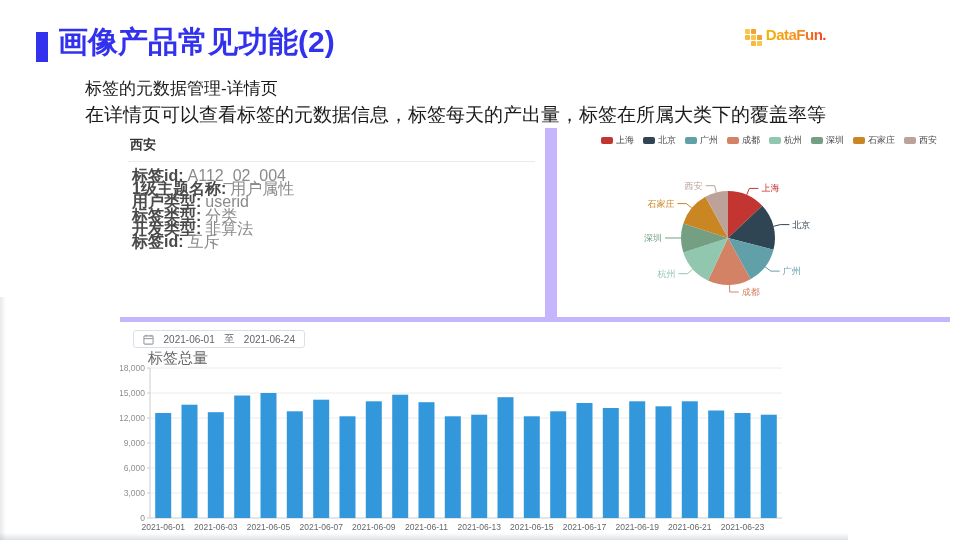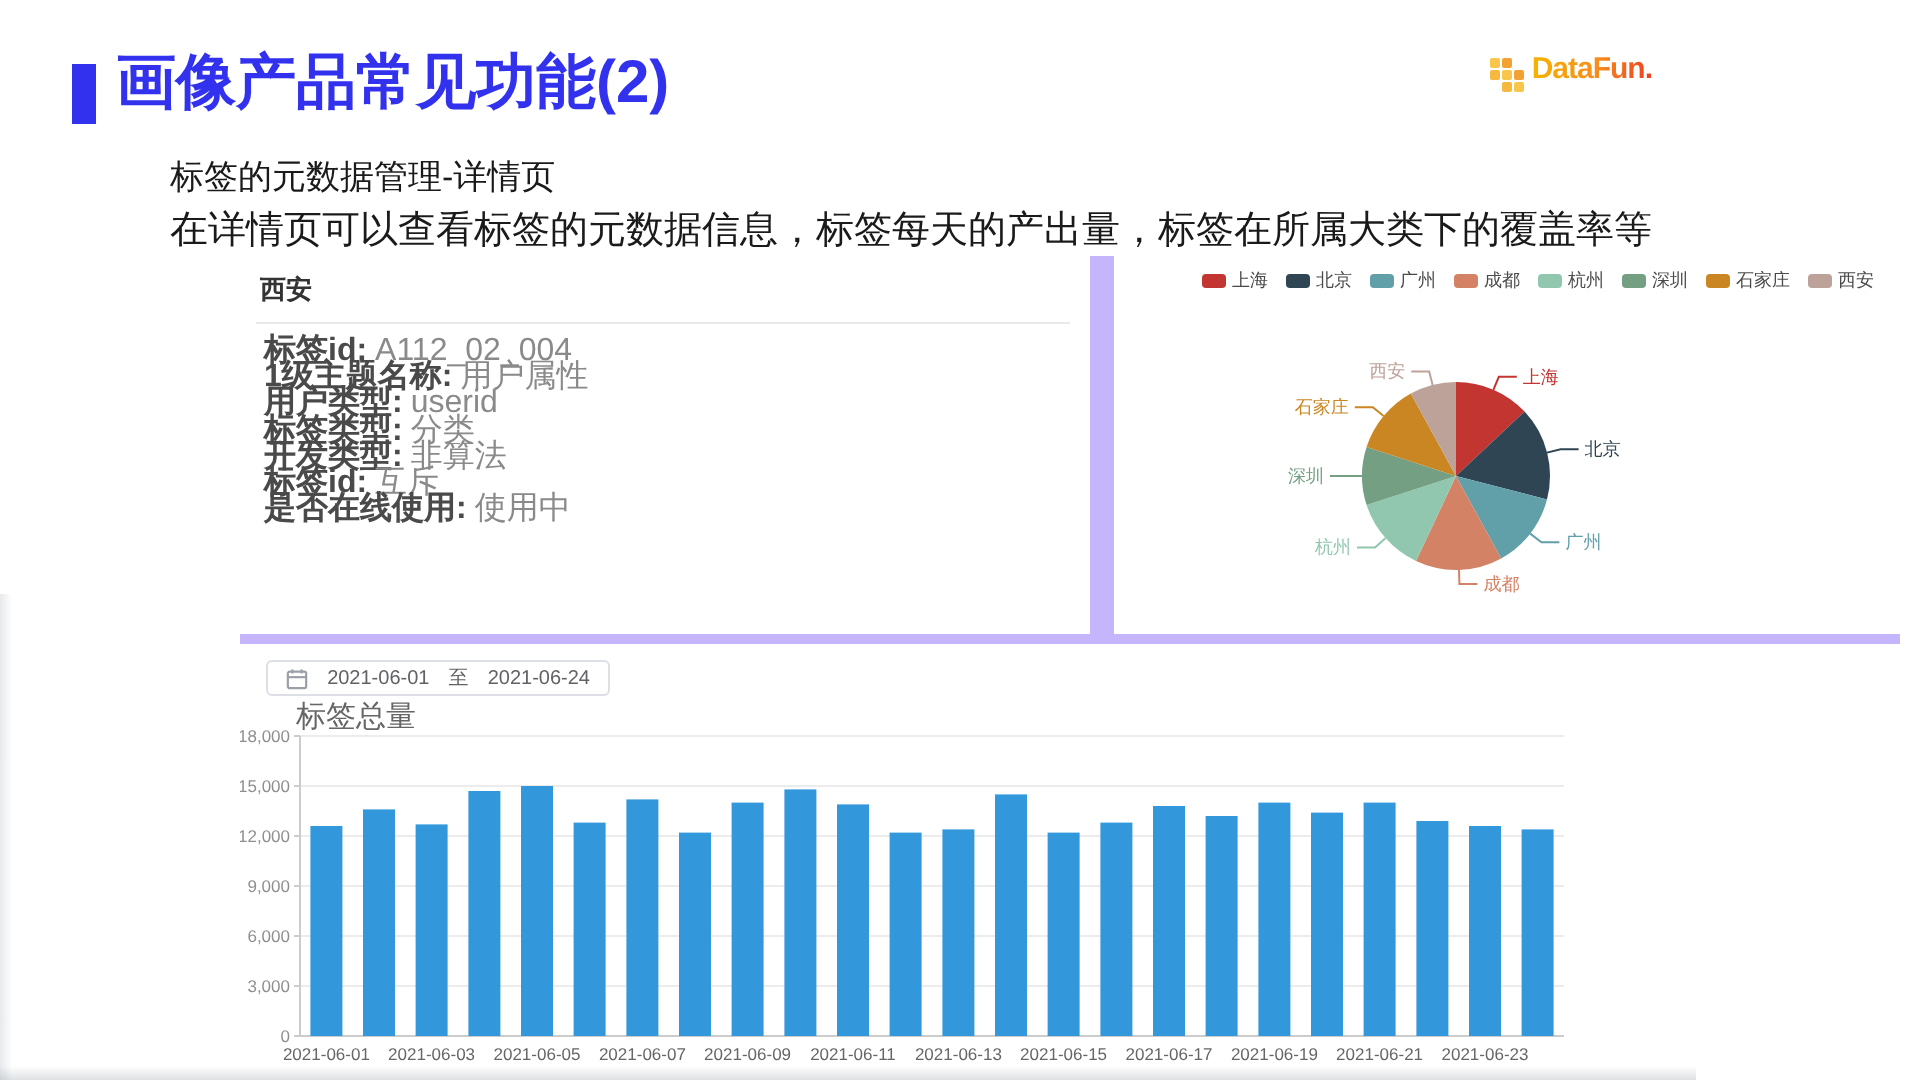--- a/index.html
+++ b/index.html
@@ -82,21 +82,20 @@
     <div class="panel detail">
       <div class="detail-title">西安</div>
       <div class="detail-divider"></div>
       <div class="fields" id="detail-fields">
           <div class="field-row"><span class="field-label">标签id:</span><span class="field-value">A112_02_004</span></div>
           <div class="field-row"><span class="field-label">1级主题名称:</span><span class="field-value">用户属性</span></div>
           <div class="field-row"><span class="field-label">用户类型:</span><span class="field-value">userid</span></div>
           <div class="field-row"><span class="field-label">标签类型:</span><span class="field-value">分类</span></div>
           <div class="field-row"><span class="field-label">开发类型:</span><span class="field-value">非算法</span></div>
           <div class="field-row"><span class="field-label">标签id:</span><span class="field-value">互斥</span></div>
-          <div class="field-row"><span class="field-label">是否在线使用:</span><span class="field-value">使用中</span></div>
         </div>
     </div>
 
     <div class="panel pie">
       <div class="legend" id="pie-legend">
           <span class="legend-item">
             <span class="legend-swatch" style="background: rgb(194, 53, 49);"></span>
             <span>上海</span>
           </span>
           <span class="legend-item">

